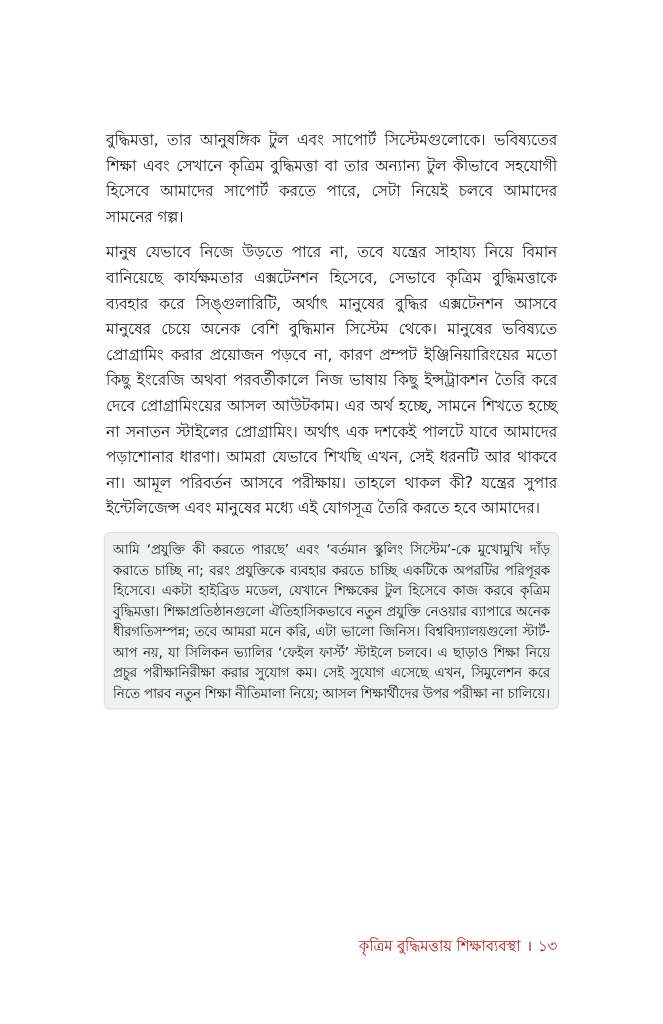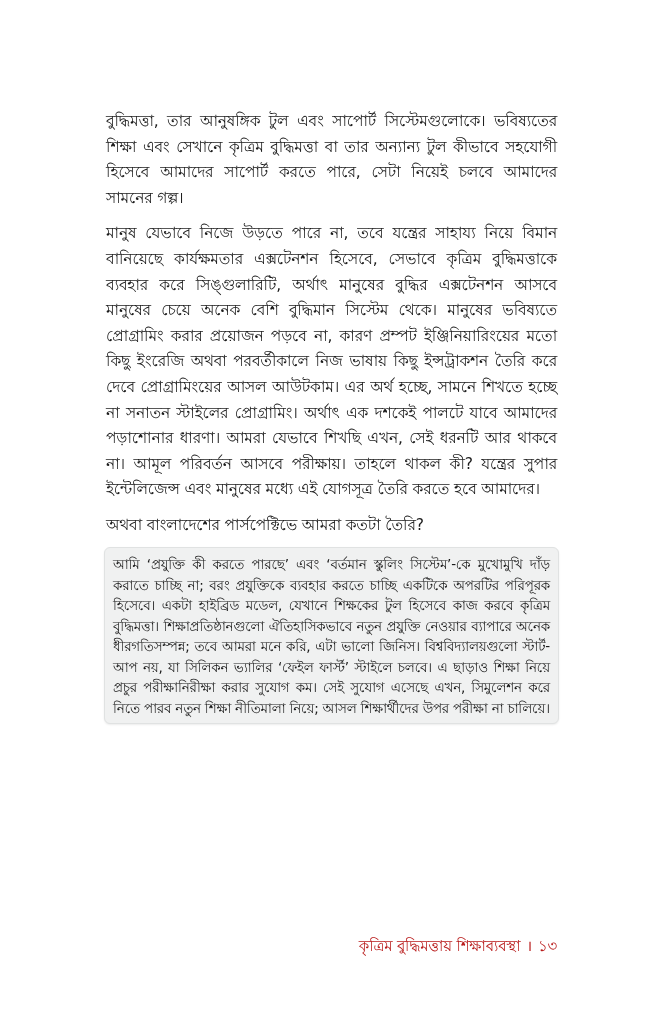--- a/index.html
+++ b/index.html
@@ -11,21 +11,21 @@
       width: 663px;
       height: 1024px;
       position: relative;
       overflow: hidden;
       font-family: "DejaVu Sans", sans-serif;
       color: #1a1a1a;
     }
     .page {
       position: absolute;
       left: 106px;
-      top: 109px;
+      top: 128px;
       width: 451px;
     }
     .para {
       font-size: 15.5px;
       line-height: 25.6px;
       text-align: justify;
       margin: 0 0 10px 0;
       letter-spacing: -0.2px;
     }
     .question {
@@ -62,21 +62,20 @@
     .footer .sep {
       margin: 0 6px;
     }
   </style>
 </head>
 <body>
 
 <div class="page">
   <p class="para">বুদ্ধিমত্তা, তার আনুষঙ্গিক টুল এবং সাপোর্ট সিস্টেমগুলোকে। ভবিষ্যতের শিক্ষা এবং সেখানে কৃত্রিম বুদ্ধিমত্তা বা তার অন্যান্য টুল কীভাবে সহযোগী হিসেবে আমাদের সাপোর্ট করতে পারে, সেটা নিয়েই চলবে আমাদের সামনের গল্প।</p>
   <p class="para">মানুষ যেভাবে নিজে উড়তে পারে না, তবে যন্ত্রের সাহায্য নিয়ে বিমান বানিয়েছে কার্যক্ষমতার এক্সটেনশন হিসেবে, সেভাবে কৃত্রিম বুদ্ধিমত্তাকে ব্যবহার করে সিঙ্গুলারিটি, অর্থাৎ মানুষের বুদ্ধির এক্সটেনশন আসবে মানুষের চেয়ে অনেক বেশি বুদ্ধিমান সিস্টেম থেকে। মানুষের ভবিষ্যতে প্রোগ্রামিং করার প্রয়োজন পড়বে না, কারণ প্রম্পট ইঞ্জিনিয়ারিংয়ের মতো কিছু ইংরেজি অথবা পরবর্তীকালে নিজ ভাষায় কিছু ইন্সট্রাকশন তৈরি করে দেবে প্রোগ্রামিংয়ের আসল আউটকাম। এর অর্থ হচ্ছে, সামনে শিখতে হচ্ছে না সনাতন স্টাইলের প্রোগ্রামিং। অর্থাৎ এক দশকেই পালটে যাবে আমাদের পড়াশোনার ধারণা। আমরা যেভাবে শিখছি এখন, সেই ধরনটি আর থাকবে না। আমূল পরিবর্তন আসবে পরীক্ষায়। তাহলে থাকল কী? যন্ত্রের সুপার ইন্টেলিজেন্স এবং মানুষের মধ্যে এই যোগসূত্র তৈরি করতে হবে আমাদের।</p>
-  <p class="question">অথবা বাংলাদেশের পার্সপেক্টিভে আমরা কতটা তৈরি?</p>
 
   <div class="callout">
     <p class="callout-text">আমি ‘প্রযুক্তি কী করতে পারছে’ এবং ‘বর্তমান স্কুলিং সিস্টেম’-কে মুখোমুখি দাঁড় করাতে চাচ্ছি না; বরং প্রযুক্তিকে ব্যবহার করতে চাচ্ছি একটিকে অপরটির পরিপূরক হিসেবে। একটা হাইব্রিড মডেল, যেখানে শিক্ষকের টুল হিসেবে কাজ করবে কৃত্রিম বুদ্ধিমত্তা। শিক্ষাপ্রতিষ্ঠানগুলো ঐতিহাসিকভাবে নতুন প্রযুক্তি নেওয়ার ব্যাপারে অনেক ধীরগতিসম্পন্ন; তবে আমরা মনে করি, এটা ভালো জিনিস। বিশ্ববিদ্যালয়গুলো স্টার্ট-আপ নয়, যা সিলিকন ভ্যালির ‘ফেইল ফার্স্ট’ স্টাইলে চলবে। এ ছাড়াও শিক্ষা নিয়ে প্রচুর পরীক্ষানিরীক্ষা করার সুযোগ কম। সেই সুযোগ এসেছে এখন, সিমুলেশন করে নিতে পারব নতুন শিক্ষা নীতিমালা নিয়ে; আসল শিক্ষার্থীদের উপর পরীক্ষা না চালিয়ে।</p>
   </div>
 </div>
 
 <div class="footer">
   <span>কৃত্রিম বুদ্ধিমত্তায় শিক্ষাব্যবস্থা</span><span class="sep">।</span><span>১৩</span>
 </div>
 

